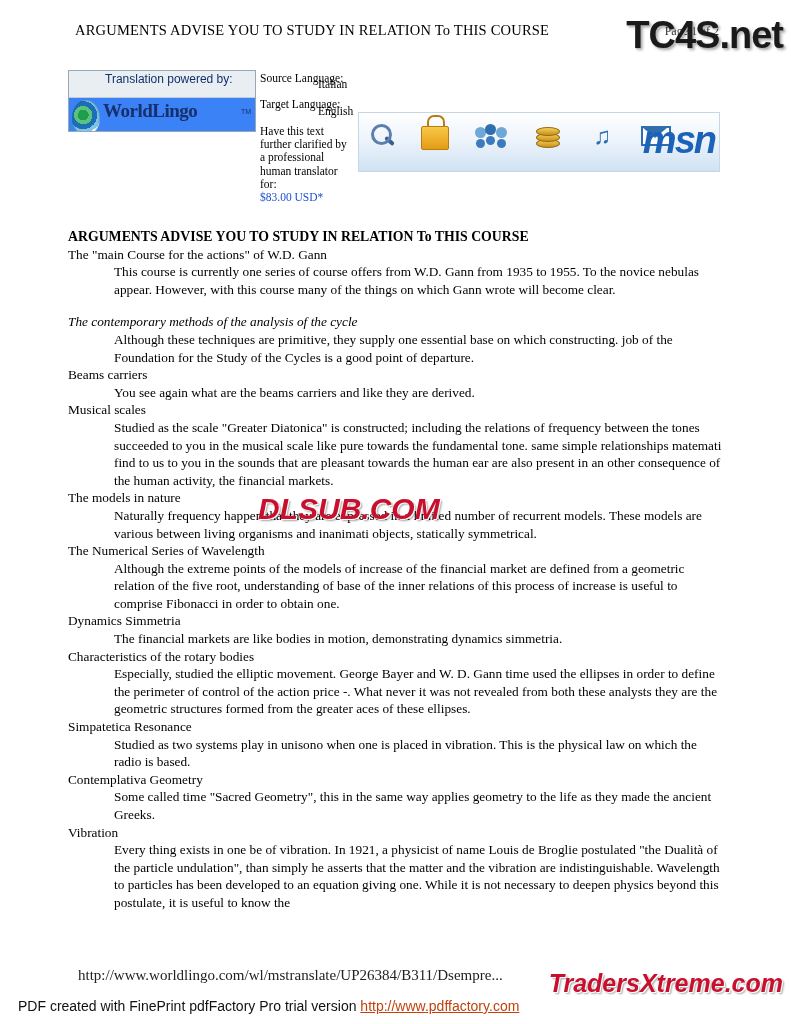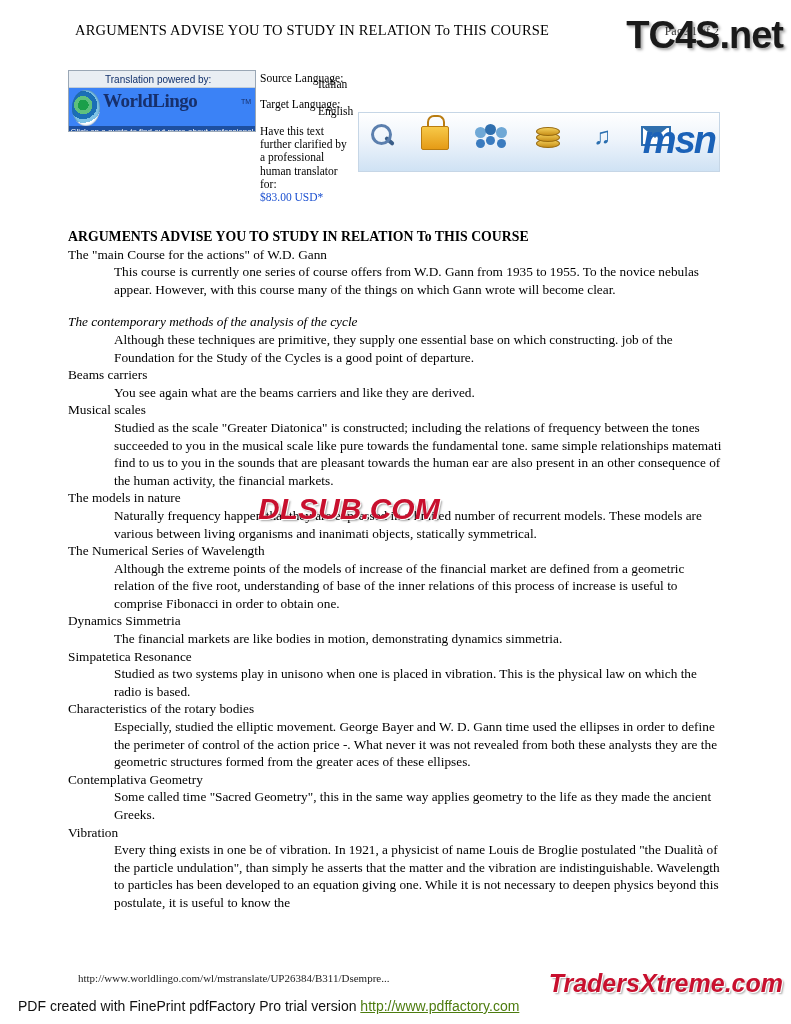--- a/index.html
+++ b/index.html
@@ -68,25 +68,25 @@
     left: 0;
     top: 0;
     width: 188px;
     height: 62px;
     background: #ffffff;
     border: 1px solid #9aa7b5;
     box-sizing: border-box;
     overflow: hidden;
   }
   .wl-top {
-    height: 17px;
+    height: 27px;
     background: #e9eef3;
     border-bottom: 1px solid #c3ced8;
     font-family: "Liberation Sans", sans-serif;
-    font-size: 10px;
+    font-size: 12px;
     color: #11306b;
     padding-left: 36px;
     line-height: 17px;
     box-sizing: border-box;
   }
   .wl-mid {
     height: 38px;
     background: #3b82f6;
     position: relative;
   }
@@ -318,35 +318,35 @@
     color: #c8102e;
     text-shadow: 1px 1px 0 #ffffff, 2px 2px 2px rgba(0,0,0,0.35);
     white-space: nowrap;
   }
 
   
   .footer-url {
     position: absolute;
     left: 78px;
     bottom: 40px;
-    font-size: 11px;
+    font-size: 15px;
     color: #222222;
     white-space: nowrap;
   }
   .footer-fineprint {
     position: absolute;
     left: 18px;
     bottom: 10px;
     font-family: "Liberation Sans", sans-serif;
     font-size: 14px;
     color: #111111;
     white-space: nowrap;
   }
   .footer-fineprint a {
-    color: #4d7c0f;
+    color: #c2410c;
     text-decoration: underline;
   }
 </style>
 </head>
 <body>
 
 <div class="page-header">
   <div class="header-title">ARGUMENTS ADVISE YOU TO STUDY IN RELATION To THIS COURSE</div>
   <div class="page-number">Page 1 of 2</div>
   <div class="watermark-tc4s">TC4S.net</div>
@@ -436,30 +436,30 @@
     <div class="sec-head">The Numerical Series of Wavelength</div>
     <div class="sec-body">Although the extreme points of the models of increase of the financial market are defined from a geometric relation of the five root, understanding of base of the inner relations of this process of increase is useful to comprise Fibonacci in order to obtain one.</div>
   </div>
 
   <div>
     <div class="sec-head">Dynamics Simmetria</div>
     <div class="sec-body">The financial markets are like bodies in motion, demonstrating dynamics simmetria.</div>
   </div>
 
   <div>
+    <div class="sec-head">Characteristics of the rotary bodies</div>
+    <div class="sec-body">Especially, studied the elliptic movement. George Bayer and W. D. Gann time used the ellipses in order to define the perimeter of control of the action price -. What never it was not revealed from both these analysts they are the geometric structures formed from the greater aces of these ellipses.</div>
+  </div>
+
+  <div>
     <div class="sec-head">Simpatetica Resonance</div>
     <div class="sec-body">Studied as two systems play in unisono when one is placed in vibration. This is the physical law on which the radio is based.</div>
   </div>
 
   <div>
-    <div class="sec-head">Characteristics of the rotary bodies</div>
-    <div class="sec-body">Especially, studied the elliptic movement. George Bayer and W. D. Gann time used the ellipses in order to define the perimeter of control of the action price -. What never it was not revealed from both these analysts they are the geometric structures formed from the greater aces of these ellipses.</div>
-  </div>
-
-  <div>
     <div class="sec-head">Contemplativa Geometry</div>
     <div class="sec-body">Some called time "Sacred Geometry", this in the same way applies geometry to the life as they made the ancient Greeks.</div>
   </div>
 
   <div>
     <div class="sec-head">Vibration</div>
     <div class="sec-body">Every thing exists in one be of vibration. In 1921, a physicist of name Louis de Broglie postulated "the Dualità of the particle undulation", than simply he asserts that the matter and the vibration are indistinguishable. Wavelength to particles has been developed to an equation giving one. While it is not necessary to deepen physics beyond this postulate, it is useful to know the</div>
   </div>
 </div>
 

